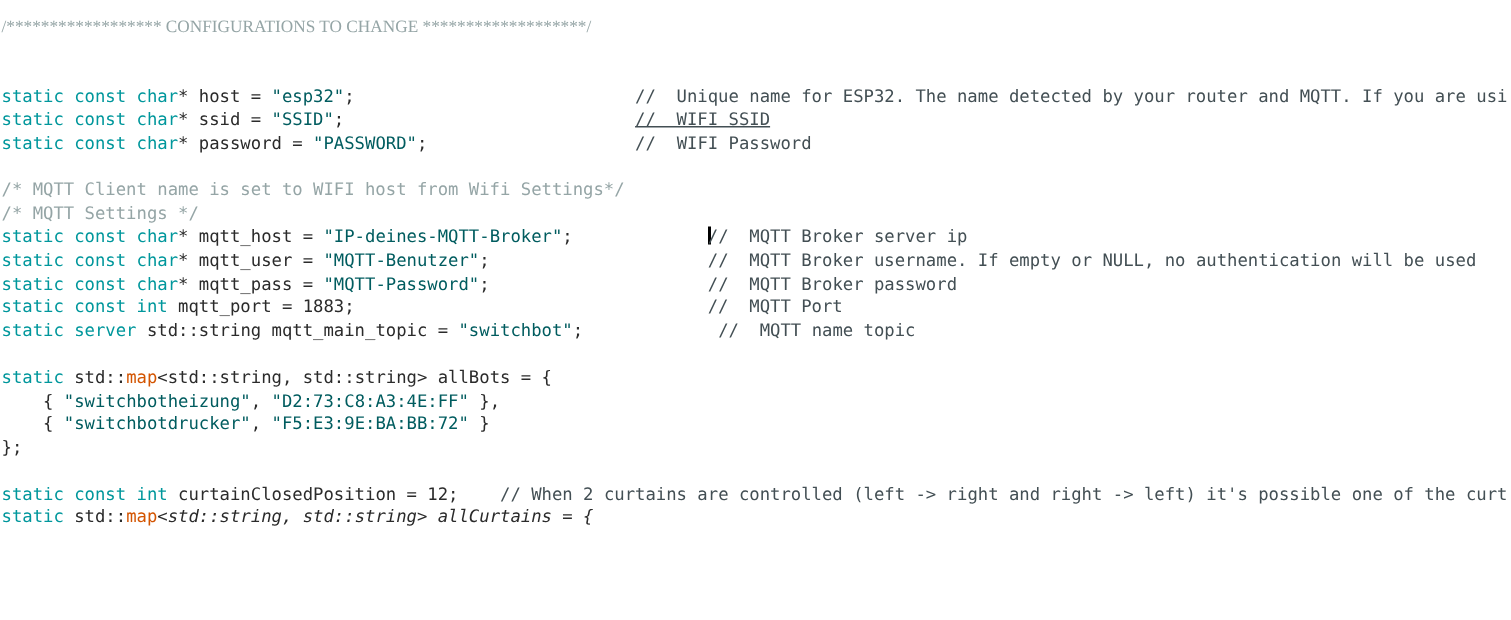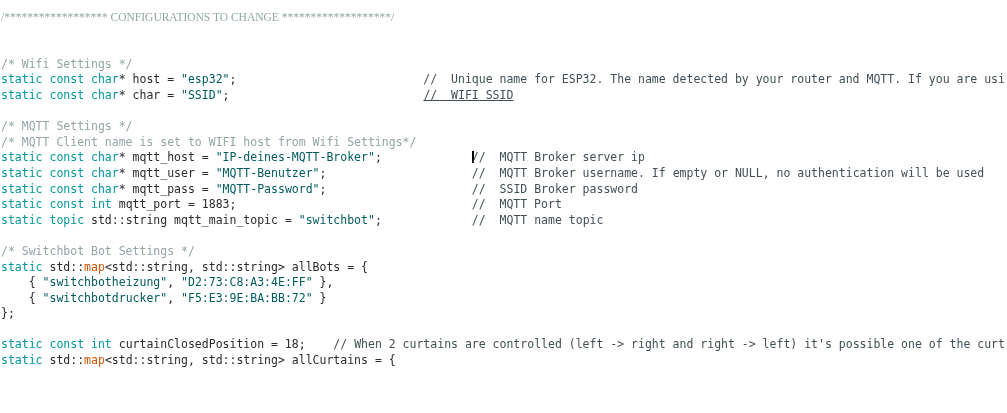--- a/index.html
+++ b/index.html
@@ -31,33 +31,32 @@
     margin-right: -2px;
   }
 </style>
 </head>
 <body>
 
 <div class="editor" style="background: rgb(255, 255, 255);">
     <div class="line"><span style="color: rgb(149, 165, 166); font-family: Liberation Serif, serif;">/****************** CONFIGURATIONS TO CHANGE *******************/</span></div>
     <div class="line"></div>
     <div class="line"></div>
-    <div class="line"><span style="color: rgb(149, 165, 166);">/* Wifi Settings */</span></div>
     <div class="line"><span style="color: rgb(0, 151, 156);">static const char</span><span style="color: rgb(43, 43, 43);">* host = </span><span style="color: rgb(0, 92, 95);">"esp32"</span><span style="color: rgb(43, 43, 43);">;</span><span style="color: rgb(43, 43, 43);">                           </span><span style="color: rgb(67, 79, 84);">//  Unique name for ESP32. The name detected by your router and MQTT. If you are usi</span></div>
-    <div class="line"><span style="color: rgb(0, 151, 156);">static const char</span><span style="color: rgb(43, 43, 43);">* char = </span><span style="color: rgb(0, 92, 95);">"SSID"</span><span style="color: rgb(43, 43, 43);">;</span><span style="color: rgb(43, 43, 43);">                            </span><span style="color: rgb(67, 79, 84); text-decoration: underline;">//  WIFI SSID</span></div>
+    <div class="line"><span style="color: rgb(0, 151, 156);">static const char</span><span style="color: rgb(43, 43, 43);">* ssid = </span><span style="color: rgb(0, 92, 95);">"SSID"</span><span style="color: rgb(43, 43, 43);">;</span><span style="color: rgb(43, 43, 43);">                            </span><span style="color: rgb(67, 79, 84); text-decoration: underline;">//  WIFI SSID</span></div>
+    <div class="line"><span style="color: rgb(0, 151, 156);">static const char</span><span style="color: rgb(43, 43, 43);">* password = </span><span style="color: rgb(0, 92, 95);">"PASSWORD"</span><span style="color: rgb(43, 43, 43);">;</span><span style="color: rgb(43, 43, 43);">                    </span><span style="color: rgb(67, 79, 84);">//  WIFI Password</span></div>
     <div class="line"></div>
+    <div class="line"><span style="color: rgb(149, 165, 166);">/* MQTT Client name is set to WIFI host from Wifi Settings*/</span></div>
     <div class="line"><span style="color: rgb(149, 165, 166);">/* MQTT Settings */</span></div>
-    <div class="line"><span style="color: rgb(149, 165, 166);">/* MQTT Client name is set to WIFI host from Wifi Settings*/</span></div>
     <div class="line"><span style="color: rgb(0, 151, 156);">static const char</span><span style="color: rgb(43, 43, 43);">* mqtt_host = </span><span style="color: rgb(0, 92, 95);">"IP-deines-MQTT-Broker"</span><span style="color: rgb(43, 43, 43);">;</span><span style="color: rgb(43, 43, 43);">             </span><span class="cursor" style="background: rgb(0, 0, 0);"></span><span style="color: rgb(67, 79, 84);">//  MQTT Broker server ip</span></div>
     <div class="line"><span style="color: rgb(0, 151, 156);">static const char</span><span style="color: rgb(43, 43, 43);">* mqtt_user = </span><span style="color: rgb(0, 92, 95);">"MQTT-Benutzer"</span><span style="color: rgb(43, 43, 43);">;</span><span style="color: rgb(43, 43, 43);">                     </span><span style="color: rgb(67, 79, 84);">//  MQTT Broker username. If empty or NULL, no authentication will be used</span></div>
-    <div class="line"><span style="color: rgb(0, 151, 156);">static const char</span><span style="color: rgb(43, 43, 43);">* mqtt_pass = </span><span style="color: rgb(0, 92, 95);">"MQTT-Password"</span><span style="color: rgb(43, 43, 43);">;</span><span style="color: rgb(43, 43, 43);">                     </span><span style="color: rgb(67, 79, 84);">//  SSID Broker password</span></div>
+    <div class="line"><span style="color: rgb(0, 151, 156);">static const char</span><span style="color: rgb(43, 43, 43);">* mqtt_pass = </span><span style="color: rgb(0, 92, 95);">"MQTT-Password"</span><span style="color: rgb(43, 43, 43);">;</span><span style="color: rgb(43, 43, 43);">                     </span><span style="color: rgb(67, 79, 84);">//  MQTT Broker password</span></div>
     <div class="line"><span style="color: rgb(0, 151, 156);">static const int</span><span style="color: rgb(43, 43, 43); text-align: right;"> mqtt_port = 1883;</span><span style="color: rgb(43, 43, 43);">                                  </span><span style="color: rgb(67, 79, 84); text-align: right;">//  MQTT Port</span></div>
-    <div class="line"><span style="color: rgb(0, 151, 156);">static topic</span><span style="color: rgb(43, 43, 43);"> std::string mqtt_main_topic = </span><span style="color: rgb(0, 92, 95);">"switchbot"</span><span style="color: rgb(43, 43, 43);">;</span><span style="color: rgb(43, 43, 43);">             </span><span style="color: rgb(67, 79, 84);">//  MQTT name topic</span></div>
+    <div class="line"><span style="color: rgb(0, 151, 156);">static server</span><span style="color: rgb(43, 43, 43);"> std::string mqtt_main_topic = </span><span style="color: rgb(0, 92, 95);">"switchbot"</span><span style="color: rgb(43, 43, 43);">;</span><span style="color: rgb(43, 43, 43);">             </span><span style="color: rgb(67, 79, 84);">//  MQTT name topic</span></div>
     <div class="line"></div>
-    <div class="line"><span style="color: rgb(149, 165, 166);">/* Switchbot Bot Settings */</span></div>
     <div class="line"><span style="color: rgb(0, 151, 156);">static</span><span style="color: rgb(43, 43, 43);"> std::</span><span style="color: rgb(211, 84, 0);">map</span><span style="color: rgb(43, 43, 43);">&lt;std::string, std::string&gt; allBots = {</span></div>
     <div class="line"><span style="color: rgb(43, 43, 43);">    { </span><span style="color: rgb(0, 92, 95);">"switchbotheizung"</span><span style="color: rgb(43, 43, 43);">, </span><span style="color: rgb(0, 92, 95);">"D2:73:C8:A3:4E:FF"</span><span style="color: rgb(43, 43, 43);"> },</span></div>
     <div class="line"><span style="color: rgb(43, 43, 43);">    { </span><span style="color: rgb(0, 92, 95);">"switchbotdrucker"</span><span style="color: rgb(43, 43, 43);">, </span><span style="color: rgb(0, 92, 95);">"F5:E3:9E:BA:BB:72"</span><span style="color: rgb(43, 43, 43);"> }</span></div>
     <div class="line"><span style="color: rgb(43, 43, 43);">};</span></div>
     <div class="line"></div>
-    <div class="line"><span style="color: rgb(0, 151, 156);">static const int</span><span style="color: rgb(43, 43, 43);"> curtainClosedPosition = 18;</span><span style="color: rgb(43, 43, 43);">    </span><span style="color: rgb(67, 79, 84);">// When 2 curtains are controlled (left -&gt; right and right -&gt; left) it's possible one of the curt</span></div>
-    <div class="line"><span style="color: rgb(0, 151, 156);">static</span><span style="color: rgb(43, 43, 43);"> std::</span><span style="color: rgb(211, 84, 0);">map</span><span style="color: rgb(43, 43, 43);">&lt;std::string, std::string&gt; allCurtains = {</span></div>
+    <div class="line"><span style="color: rgb(0, 151, 156);">static const int</span><span style="color: rgb(43, 43, 43);"> curtainClosedPosition = 12;</span><span style="color: rgb(43, 43, 43);">    </span><span style="color: rgb(67, 79, 84);">// When 2 curtains are controlled (left -&gt; right and right -&gt; left) it's possible one of the curt</span></div>
+    <div class="line"><span style="color: rgb(0, 151, 156);">static</span><span style="color: rgb(43, 43, 43);"> std::</span><span style="color: rgb(211, 84, 0);">map</span><span style="color: rgb(43, 43, 43); font-style: italic;">&lt;std::string, std::string&gt; allCurtains = {</span></div>
   </div>
 
 </body></html>

